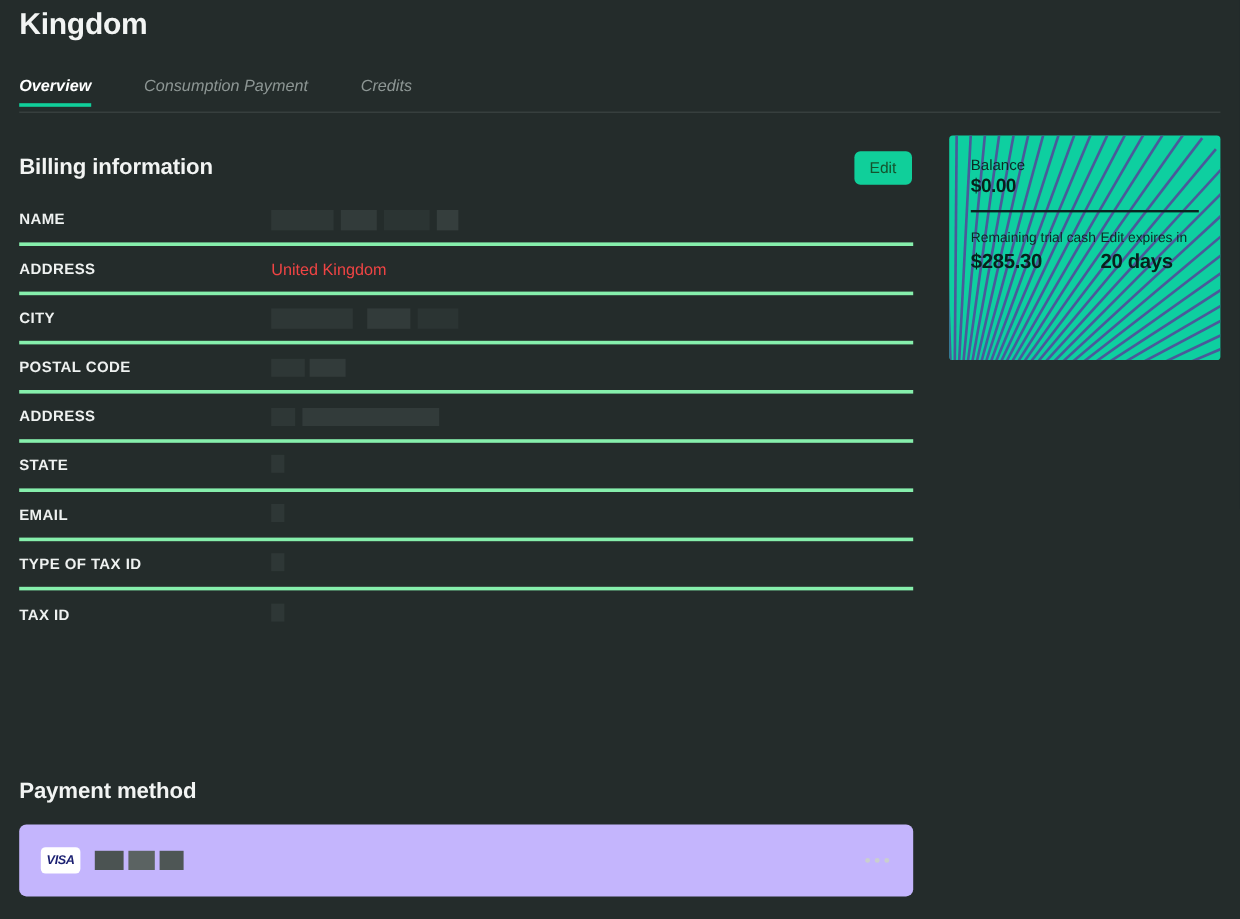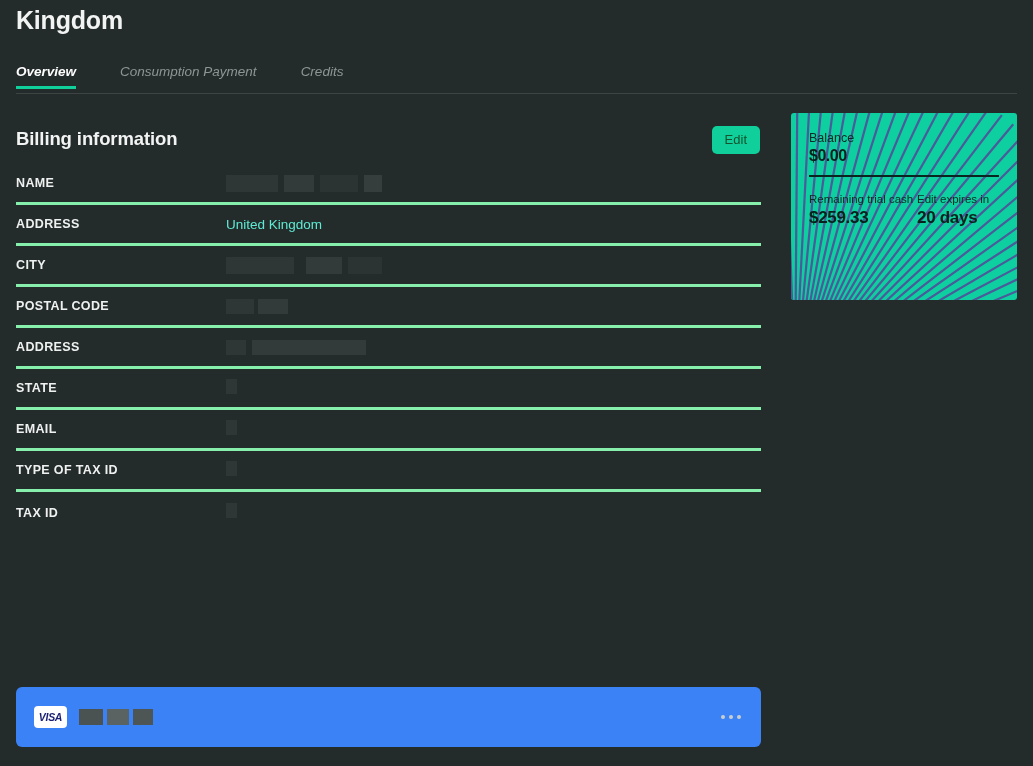--- a/index.html
+++ b/index.html
@@ -114,21 +114,21 @@
   .info-label {
     width: 210px;
     flex: 0 0 210px;
     font-size: 12.5px;
     font-weight: bold;
     color: #eef1f0;
     letter-spacing: 0.35px;
   }
   .info-value {
     font-size: 13.5px;
-    color: #5eead4;
+    color: #ef4444;
     display: flex;
     align-items: center;
     height: 100%;
   }
 
   
   .redact {
     display: flex;
     align-items: center;
     height: 15px;
@@ -198,21 +198,21 @@
     letter-spacing: -0.3px;
   }
 
   
   .payment-card {
     position: absolute;
     left: 16px;
     top: 687px;
     width: 745px;
     height: 60px;
-    background: #3b82f6;
+    background: #c4b5fd;
     border-radius: 6px;
     display: flex;
     align-items: center;
     padding: 0 18px;
   }
   .visa-badge {
     width: 33px;
     height: 22px;
     background: #ffffff;
     border-radius: 4px;
@@ -405,30 +405,31 @@
         <line x1="236" y1="272" x2="337.2872746637347" y2="207.6502681342559" stroke="#4a5a9a" stroke-width="2.2"></line>
         <line x1="236" y1="272" x2="341.95371114307125" y2="215.6634124656931" stroke="#4a5a9a" stroke-width="2.2"></line>
       </svg>
     <div class="balance-inner">
       <div class="balance-label">Balance</div>
       <div class="balance-amount">$0.00</div>
       <div class="balance-divider"></div>
       <div class="trial-row">
         <div class="trial-col first">
           <div class="trial-label">Remaining trial cash</div>
-          <div class="trial-value">$259.33</div>
+          <div class="trial-value">$285.30</div>
         </div>
         <div class="trial-col">
           <div class="trial-label">Edit expires in</div>
           <div class="trial-value">20 days</div>
         </div>
       </div>
     </div>
   </div>
 
+  <div class="section-title" id="payment-title">Payment method</div>
 
   <div class="payment-card">
     <div class="visa-badge">
       <span>VISA</span>
     </div>
     <div class="card-redact" id="card-redact">
         <span style="width: 24px; background: rgb(75, 83, 82);"></span>
         <span style="width: 4px; background: transparent;"></span>
         <span style="width: 22px; background: rgb(91, 99, 98);"></span>
         <span style="width: 4px; background: transparent;"></span>

